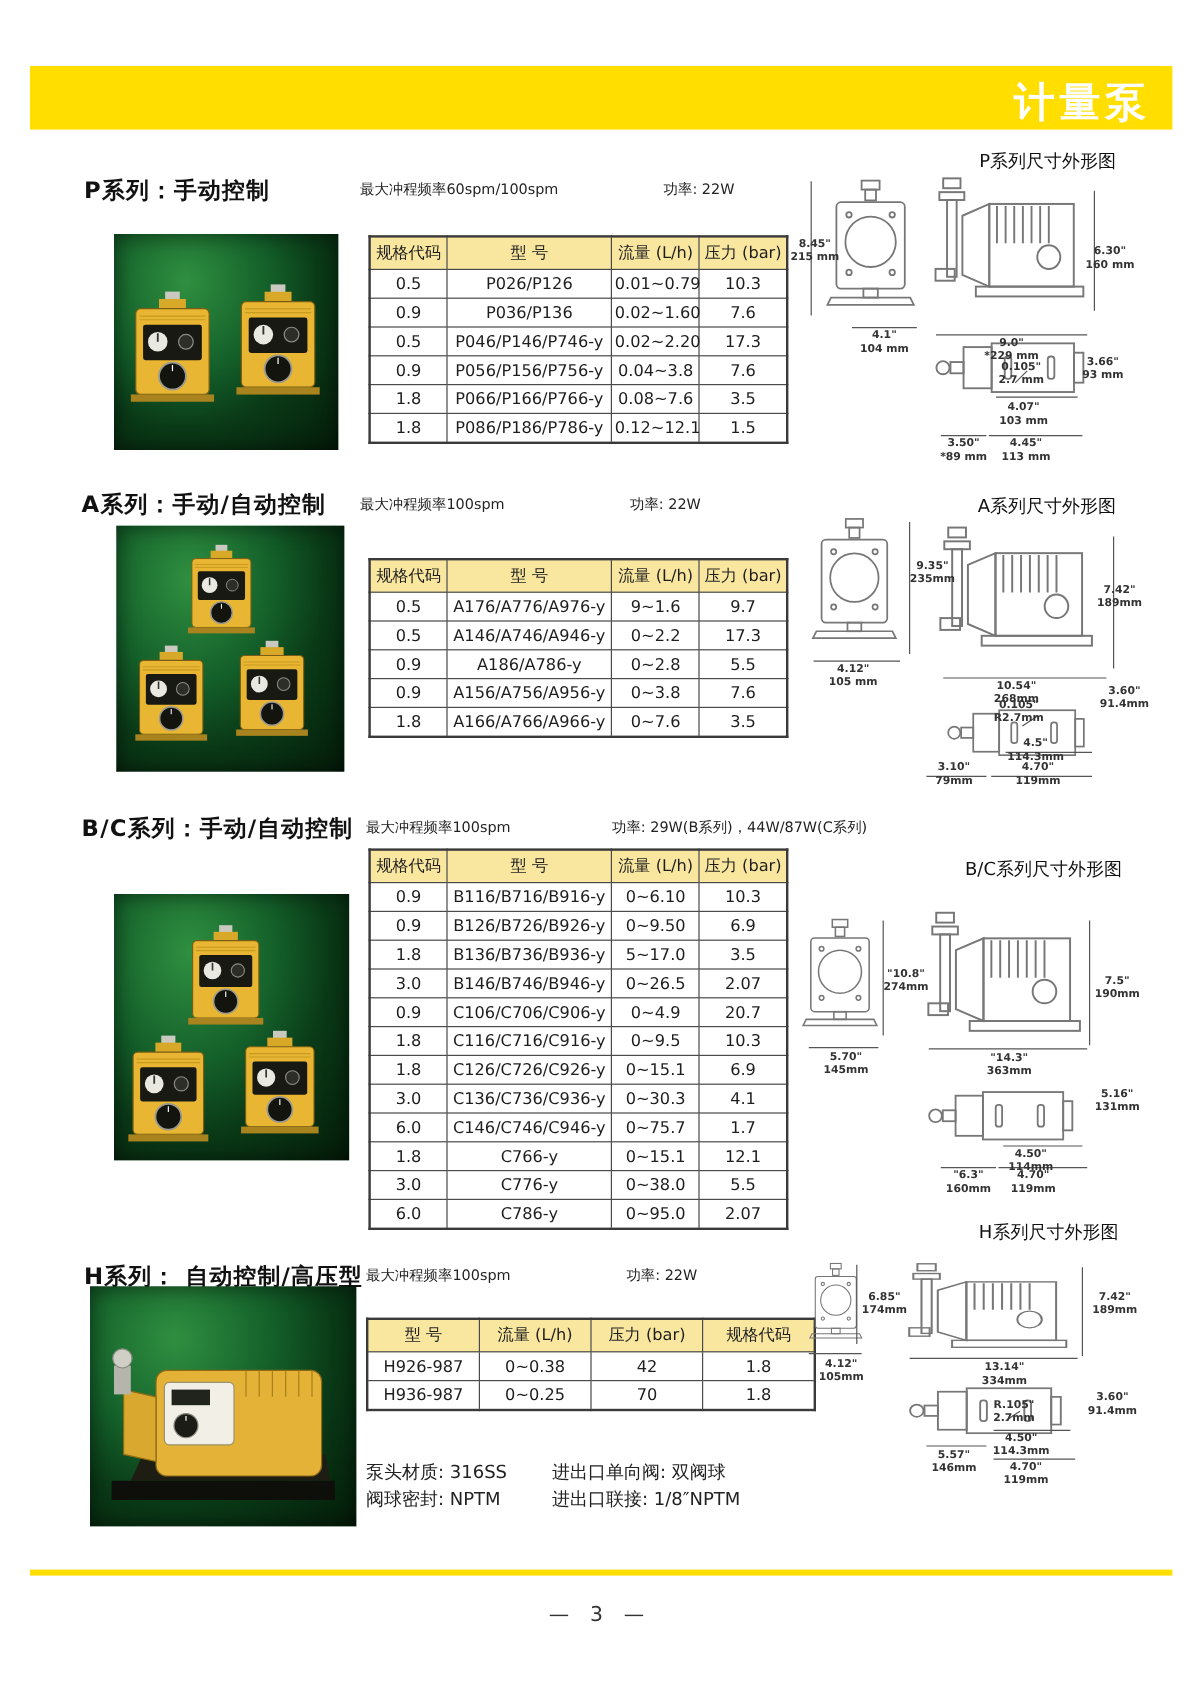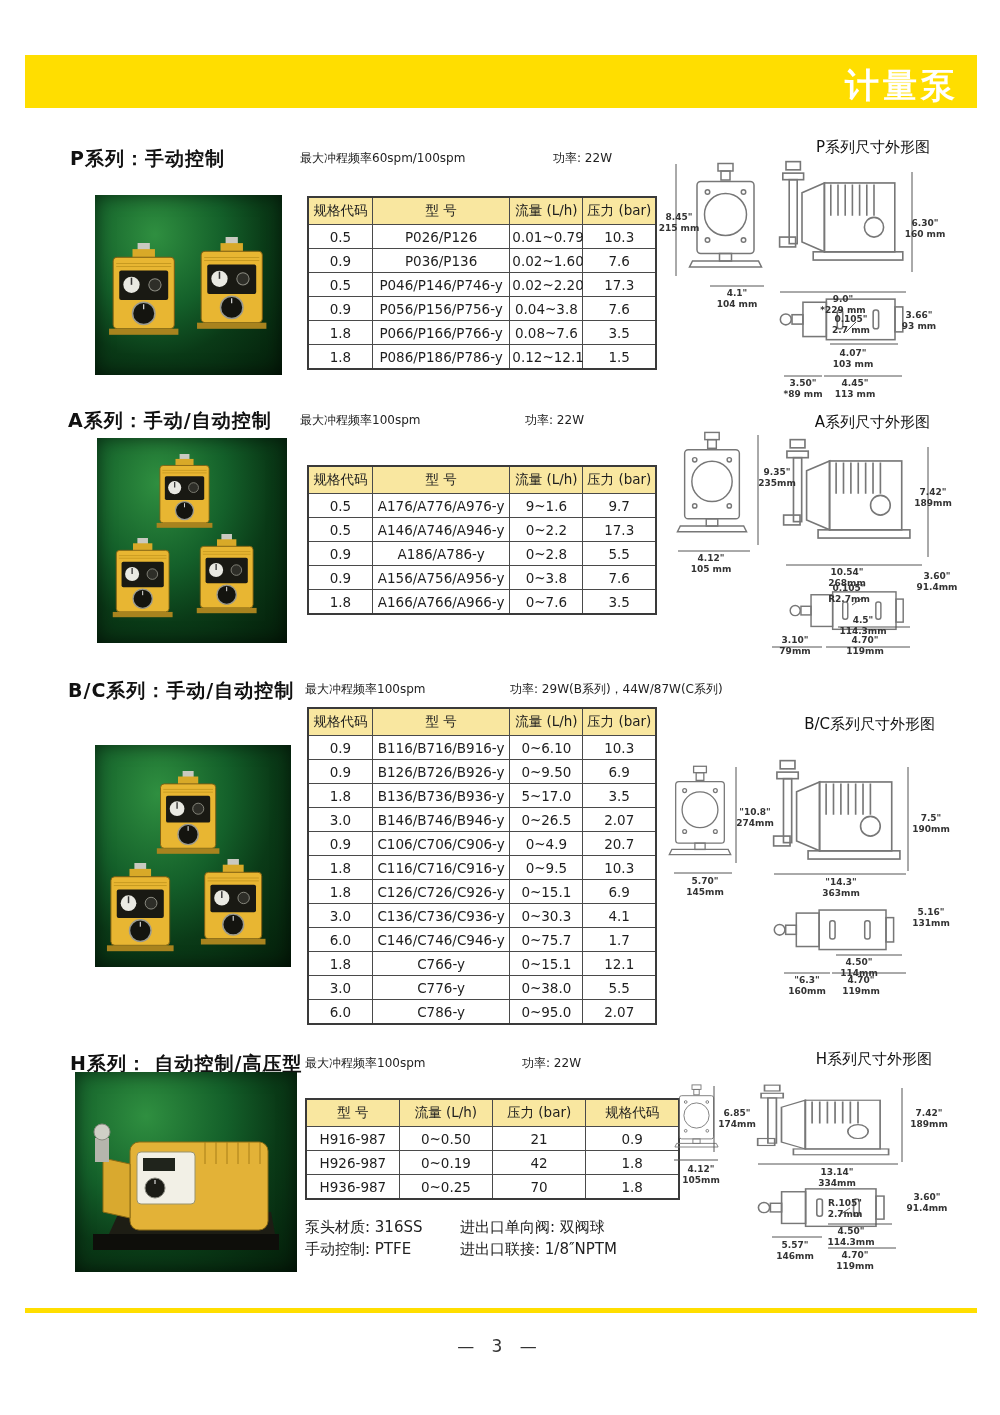--- a/index.html
+++ b/index.html
@@ -144,21 +144,21 @@
         </tr>
         <tr>
           <td>1.8</td>
           <td>P086/P186/P786-y</td>
           <td>0.12~12.1</td>
           <td>1.5</td>
         </tr>
       </tbody>
   </table>
 
-  <div class="diag" style="left:660px;top:130px;width:335px;height:270px;">
+  <div class="diag" style="left:660px;top:117px;width:335px;height:270px;">
     <div class="diag-title" style="right:65px;top:8px;">P系列尺寸外形图</div>
     <svg class="art" width="335" height="270">
       <use href="#v-front" transform="translate(28,32) scale(0.75)"></use>
       <use href="#v-side" transform="translate(118,30) scale(0.80,0.82)"></use>
       <use href="#v-profile" transform="translate(118,166) scale(0.78)"></use>
       <line x1="16" y1="34" x2="16" y2="146"></line>
       <line x1="50" y1="156" x2="104" y2="156"></line>
       <line x1="120" y1="162" x2="246" y2="162"></line>
       <line x1="252" y1="42" x2="252" y2="142"></line>
       <line x1="170" y1="214" x2="238" y2="214"></line>
@@ -447,46 +447,40 @@
     <thead>
         <tr>
           <th>型  号</th>
           <th>流量 (L/h)</th>
           <th>压力 (bar)</th>
           <th>规格代码</th>
         </tr>
       </thead>
     <tbody>
         <tr>
-          <td>H916-987</td>
-          <td>0~0.50</td>
-          <td>21</td>
-          <td>0.9</td>
-        </tr>
-        <tr>
           <td>H926-987</td>
-          <td>0~0.19</td>
+          <td>0~0.38</td>
           <td>42</td>
           <td>1.8</td>
         </tr>
         <tr>
           <td>H936-987</td>
           <td>0~0.25</td>
           <td>70</td>
           <td>1.8</td>
         </tr>
       </tbody>
   </table>
 
   <div class="abs notes-line" style="left:305px;top:1218px;">泵头材质: 316SS</div>
-  <div class="abs notes-line" style="left:305px;top:1240px;">手动控制: PTFE</div>
+  <div class="abs notes-line" style="left:305px;top:1240px;">阀球密封: NPTM</div>
   <div class="abs notes-line" style="left:460px;top:1218px;">进出口单向阀: 双阀球</div>
   <div class="abs notes-line" style="left:460px;top:1240px;">进出口联接: 1/8″NPTM</div>
 
-  <div class="diag" style="left:660px;top:1040px;width:335px;height:250px;">
+  <div class="diag" style="left:660px;top:1008px;width:335px;height:250px;">
     <div class="diag-title" style="right:63px;top:10px;">H系列尺寸外形图</div>
     <svg class="art" width="335" height="250">
       <use href="#v-front" transform="translate(14,44) scale(0.45)"></use>
       <use href="#v-side" transform="translate(96,44) scale(0.85,0.58)"></use>
       <use href="#v-profile" transform="translate(96,146) scale(0.80,0.72)"></use>
       <line x1="54" y1="46" x2="54" y2="112"></line>
       <line x1="14" y1="120" x2="58" y2="120"></line>
       <line x1="242" y1="48" x2="242" y2="122"></line>
       <line x1="98" y1="124" x2="238" y2="124"></line>
       <line x1="168" y1="184" x2="232" y2="184"></line>

